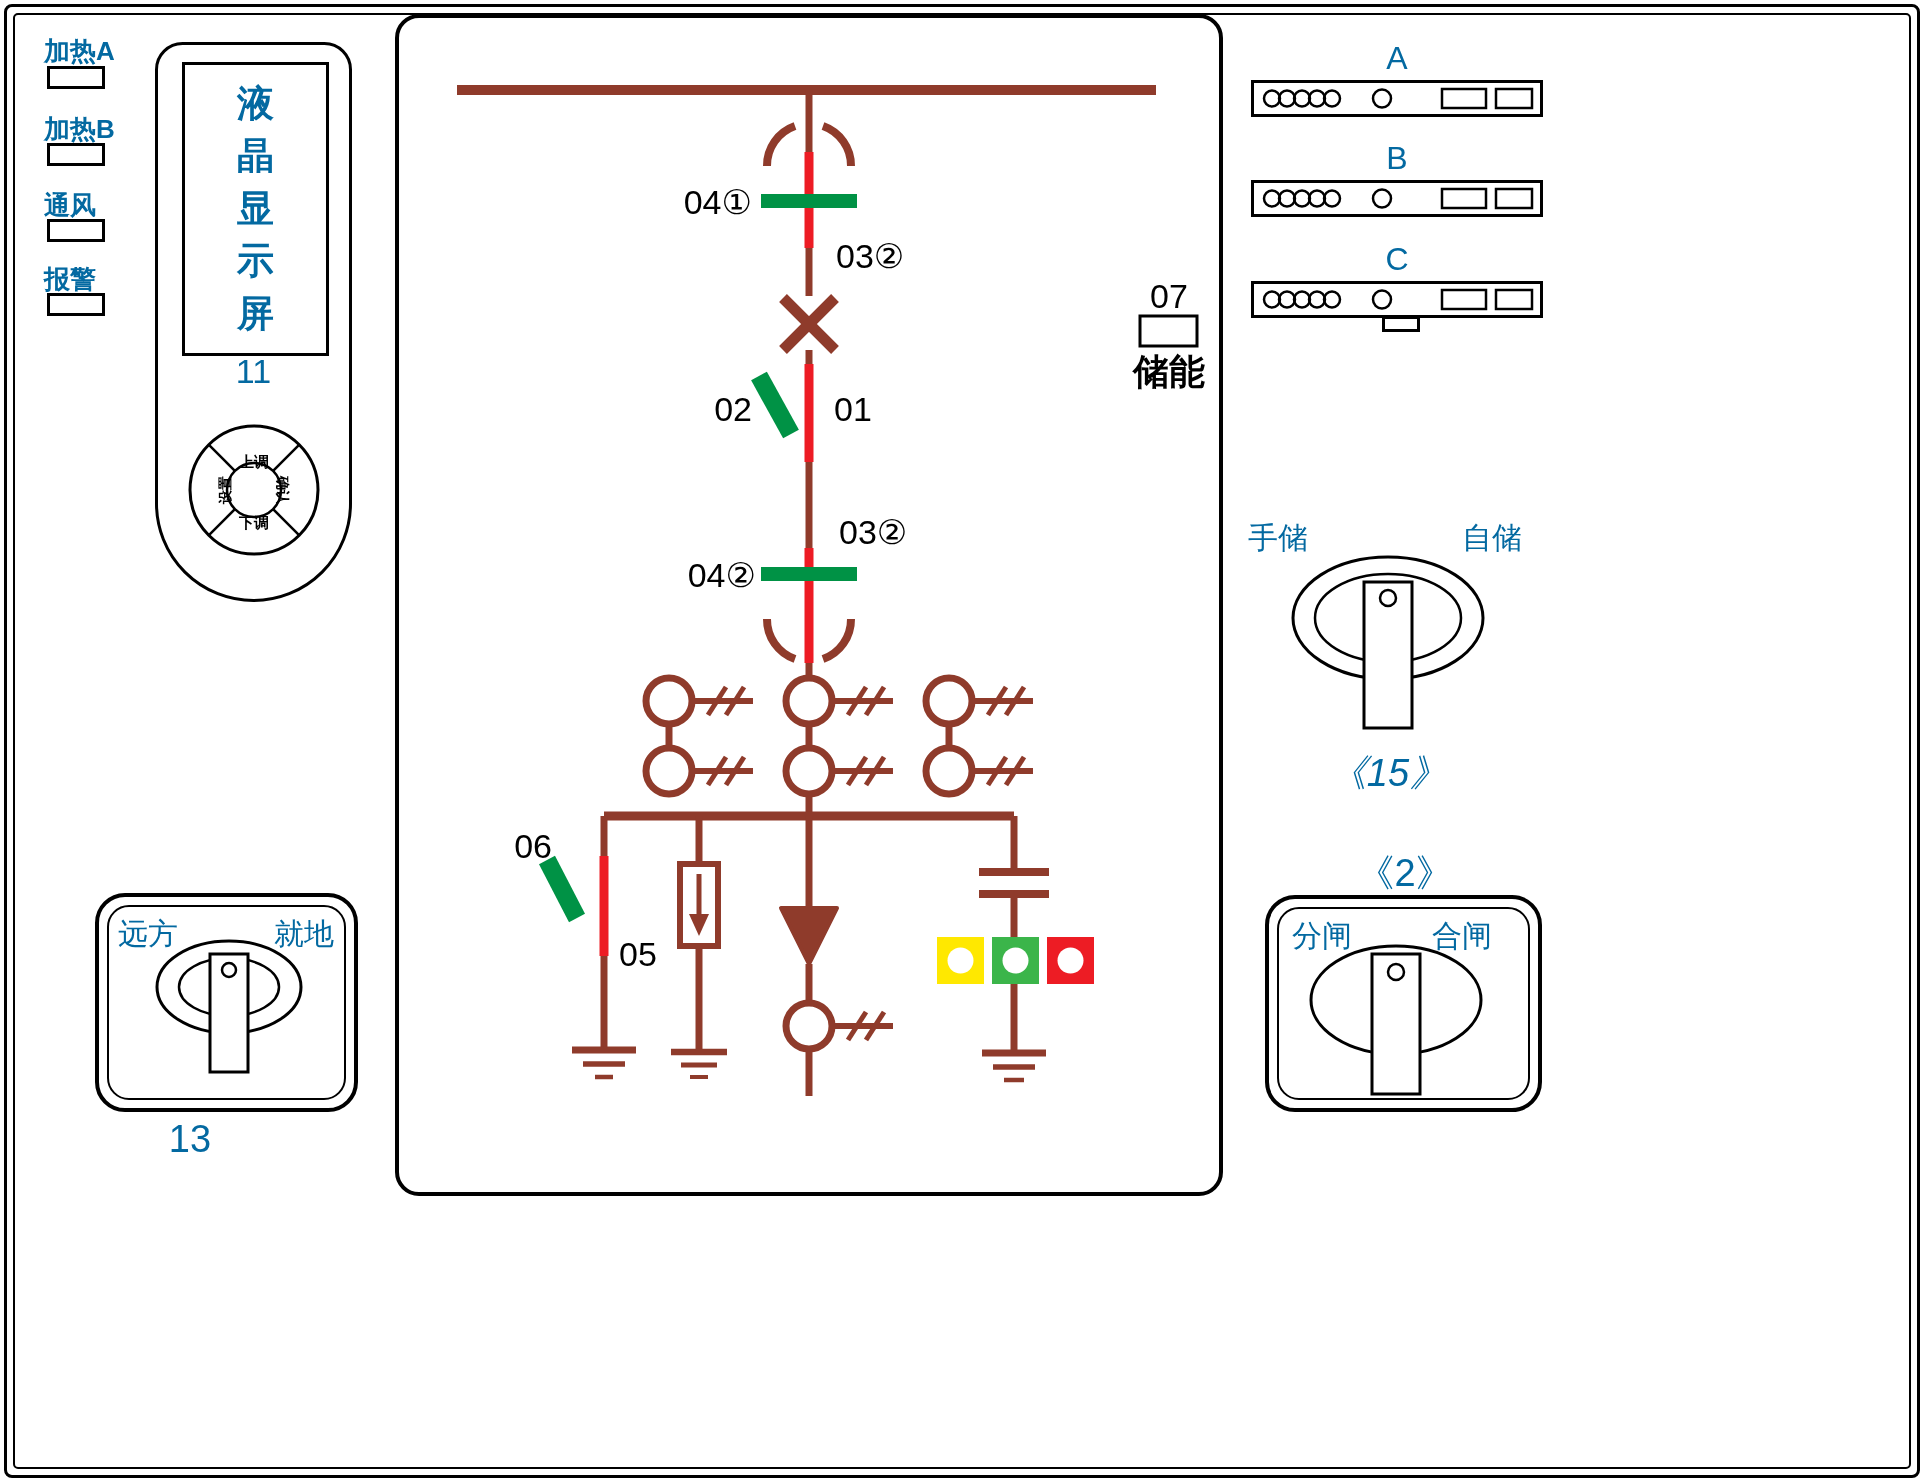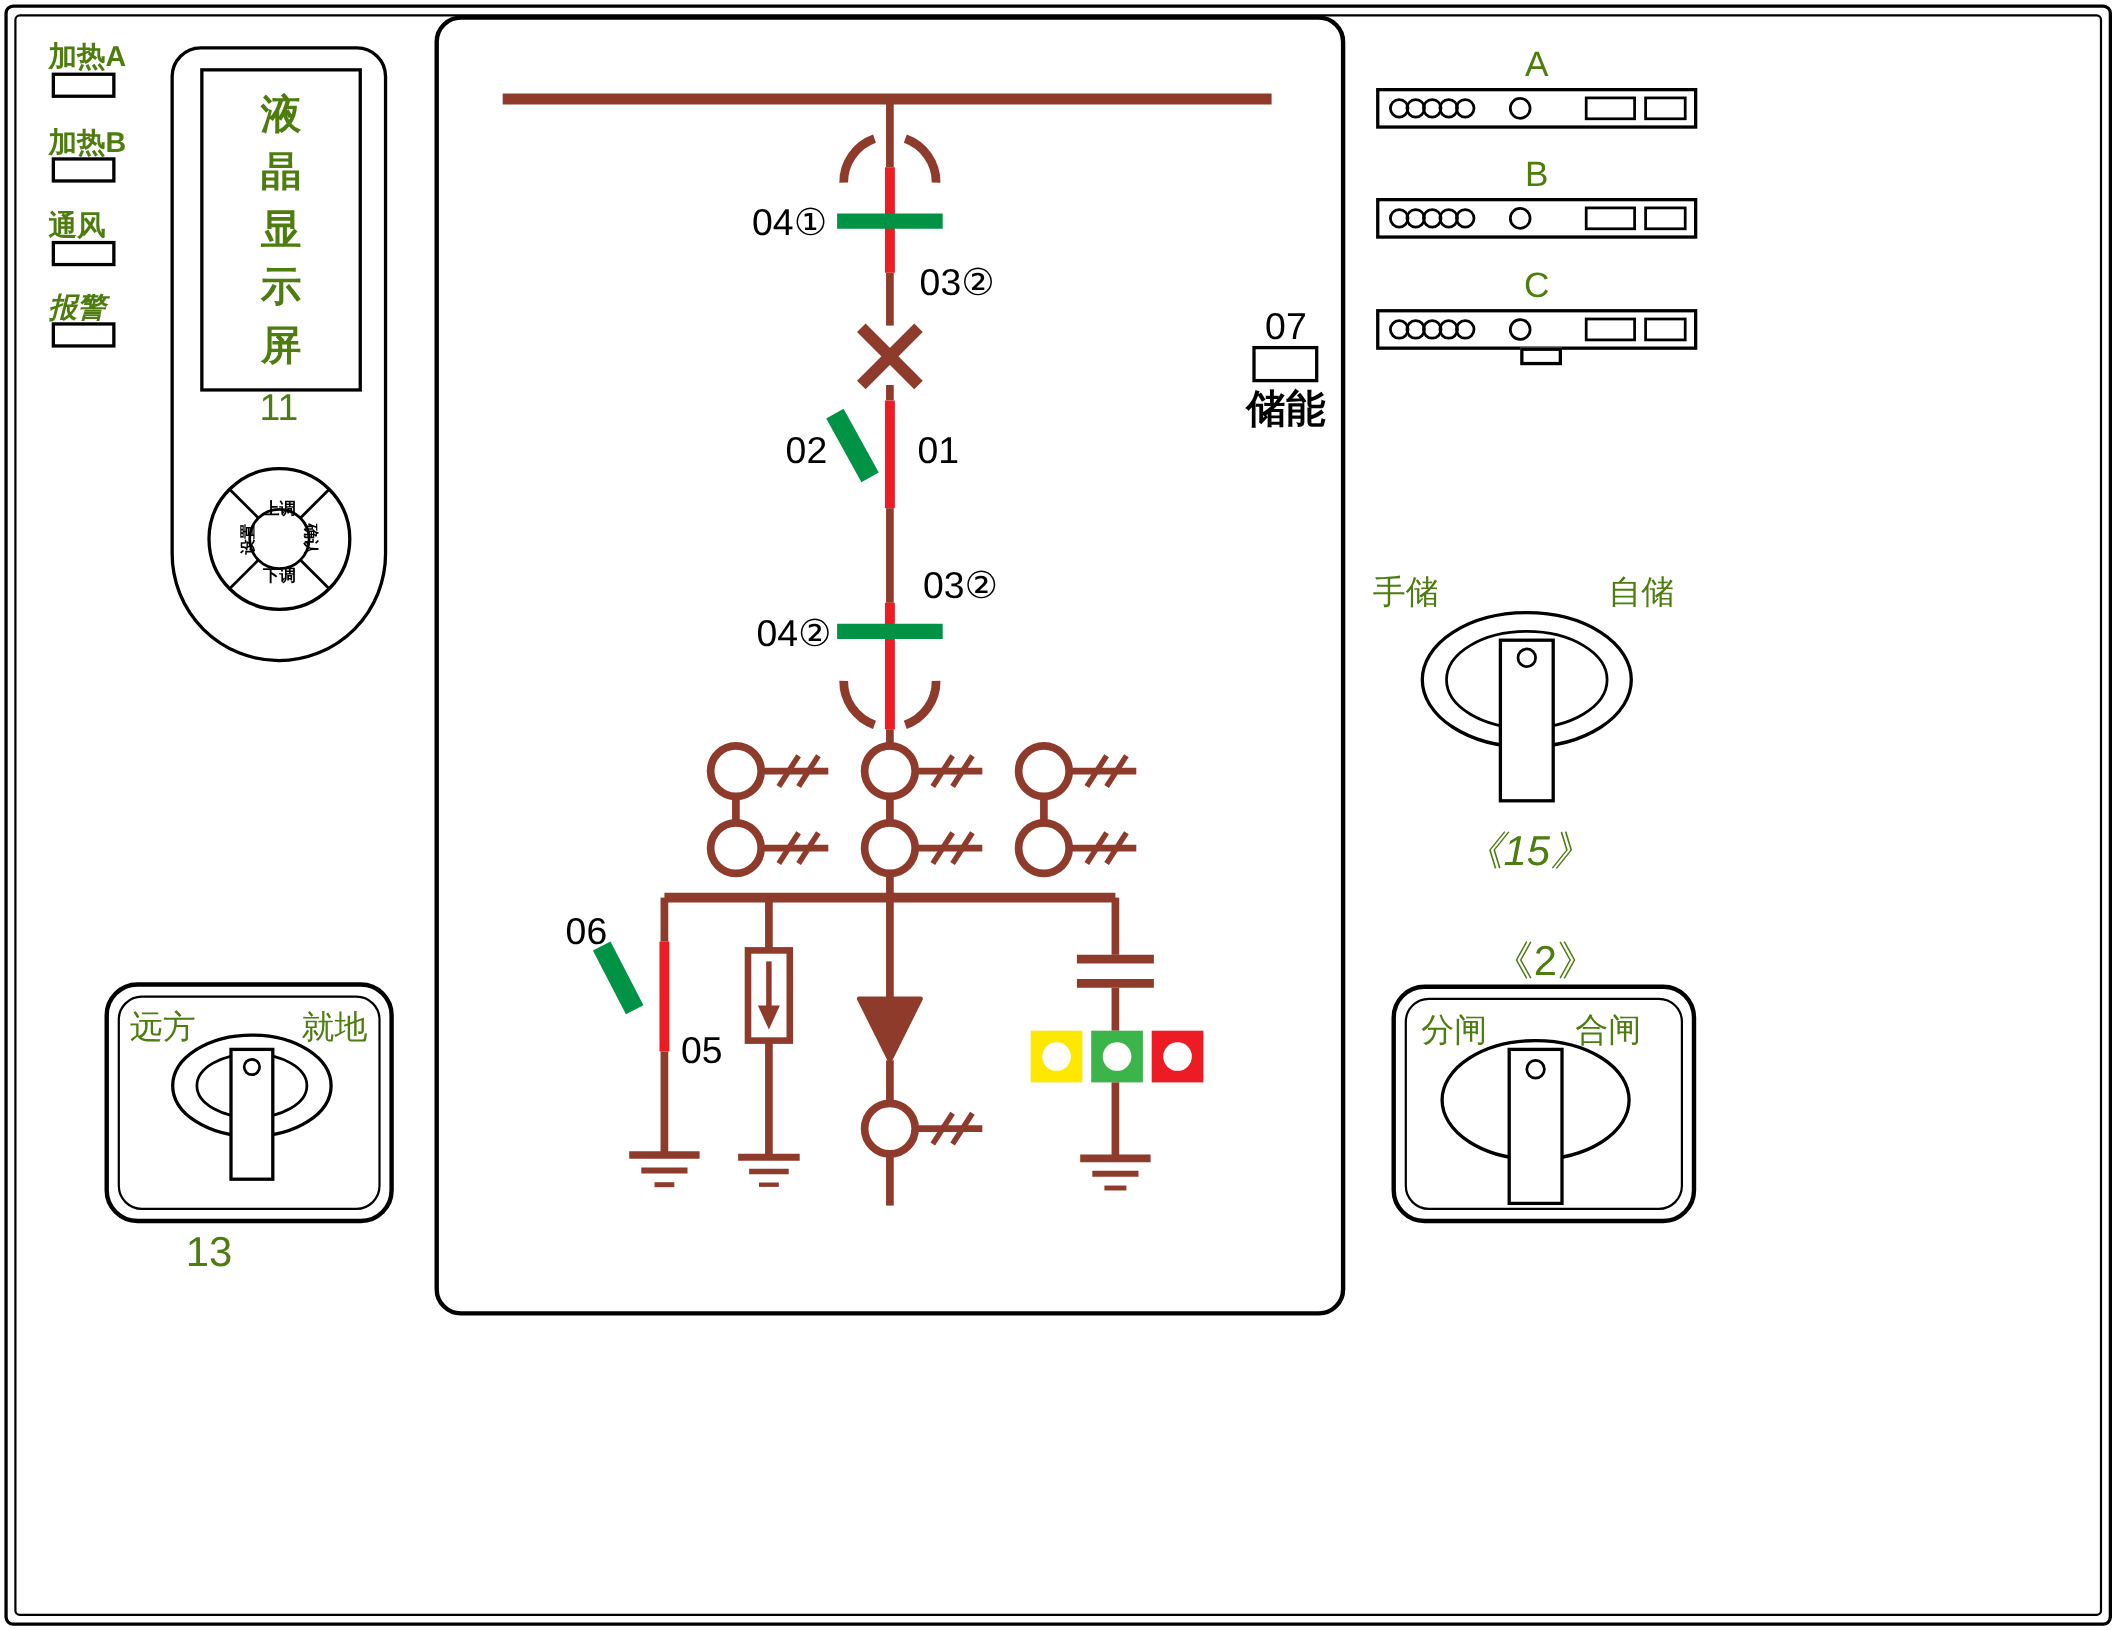--- a/index.html
+++ b/index.html
@@ -1,19 +1,19 @@
 <!DOCTYPE html>
 <html><head>
 <meta charset="utf-8">
 <style>
   * { margin:0; padding:0; box-sizing:border-box; }
   html,body { background:#fff; }
   #root {
     position:relative; width:1924px; height:1482px; background:#fff;
-    font-family:"Liberation Sans","DejaVu Sans",sans-serif; color:#4d7c0f; overflow:hidden;
+    font-family:"Liberation Sans","DejaVu Sans",sans-serif; color:#0369a1; overflow:hidden;
   }
   .abs { position:absolute; }
   .frame-a { position:absolute; inset:4px; border:3px solid #000; border-radius:8px; pointer-events:none; }
   .frame-b { position:absolute; inset:13px; border:2px solid #000; border-radius:5px; pointer-events:none; }
 
   .ind-label { font-size:26px; font-weight:600; }
   .ind-box { width:58px; height:23px; border:3px solid #000; background:#fff; }
 
   .lcd-outer { border:3px solid #000; border-radius:28px 28px 100px 100px; background:#fff; }
   .lcd-screen { border:3px solid #000; background:#fff; display:flex; align-items:center; justify-content:center; }
@@ -47,21 +47,21 @@
 
   <div class="abs ind-label" style="left:44px; top:34px;">加热A</div>
   <div class="abs ind-box" style="left:47px; top:66px;"></div>
 
   <div class="abs ind-label" style="left:44px; top:112px;">加热B</div>
   <div class="abs ind-box" style="left:47px; top:143px;"></div>
 
   <div class="abs ind-label" style="left:44px; top:188px;">通风</div>
   <div class="abs ind-box" style="left:47px; top:219px;"></div>
 
-  <div class="abs ind-label" style="left:44px; top:262px;font-style:italic;">报警</div>
+  <div class="abs ind-label" style="left:44px; top:262px;">报警</div>
   <div class="abs ind-box" style="left:47px; top:293px;"></div>
 
   <div class="abs lcd-outer" style="left:155px; top:42px; width:197px; height:560px;"></div>
   <div class="abs lcd-screen" style="left:182px; top:62px; width:147px; height:294px;">
     <div class="lcd-text">液晶显示屏</div>
   </div>
   <div class="abs num" style="left:155px; top:352px; width:197px; text-align:center;">11</div>
 
   <svg class="abs" style="left:184px; top:420px;" width="140" height="140" viewBox="0 0 140 140">
     <circle cx="70" cy="70" r="64" fill="#fff" stroke="#000" stroke-width="3"></circle>

